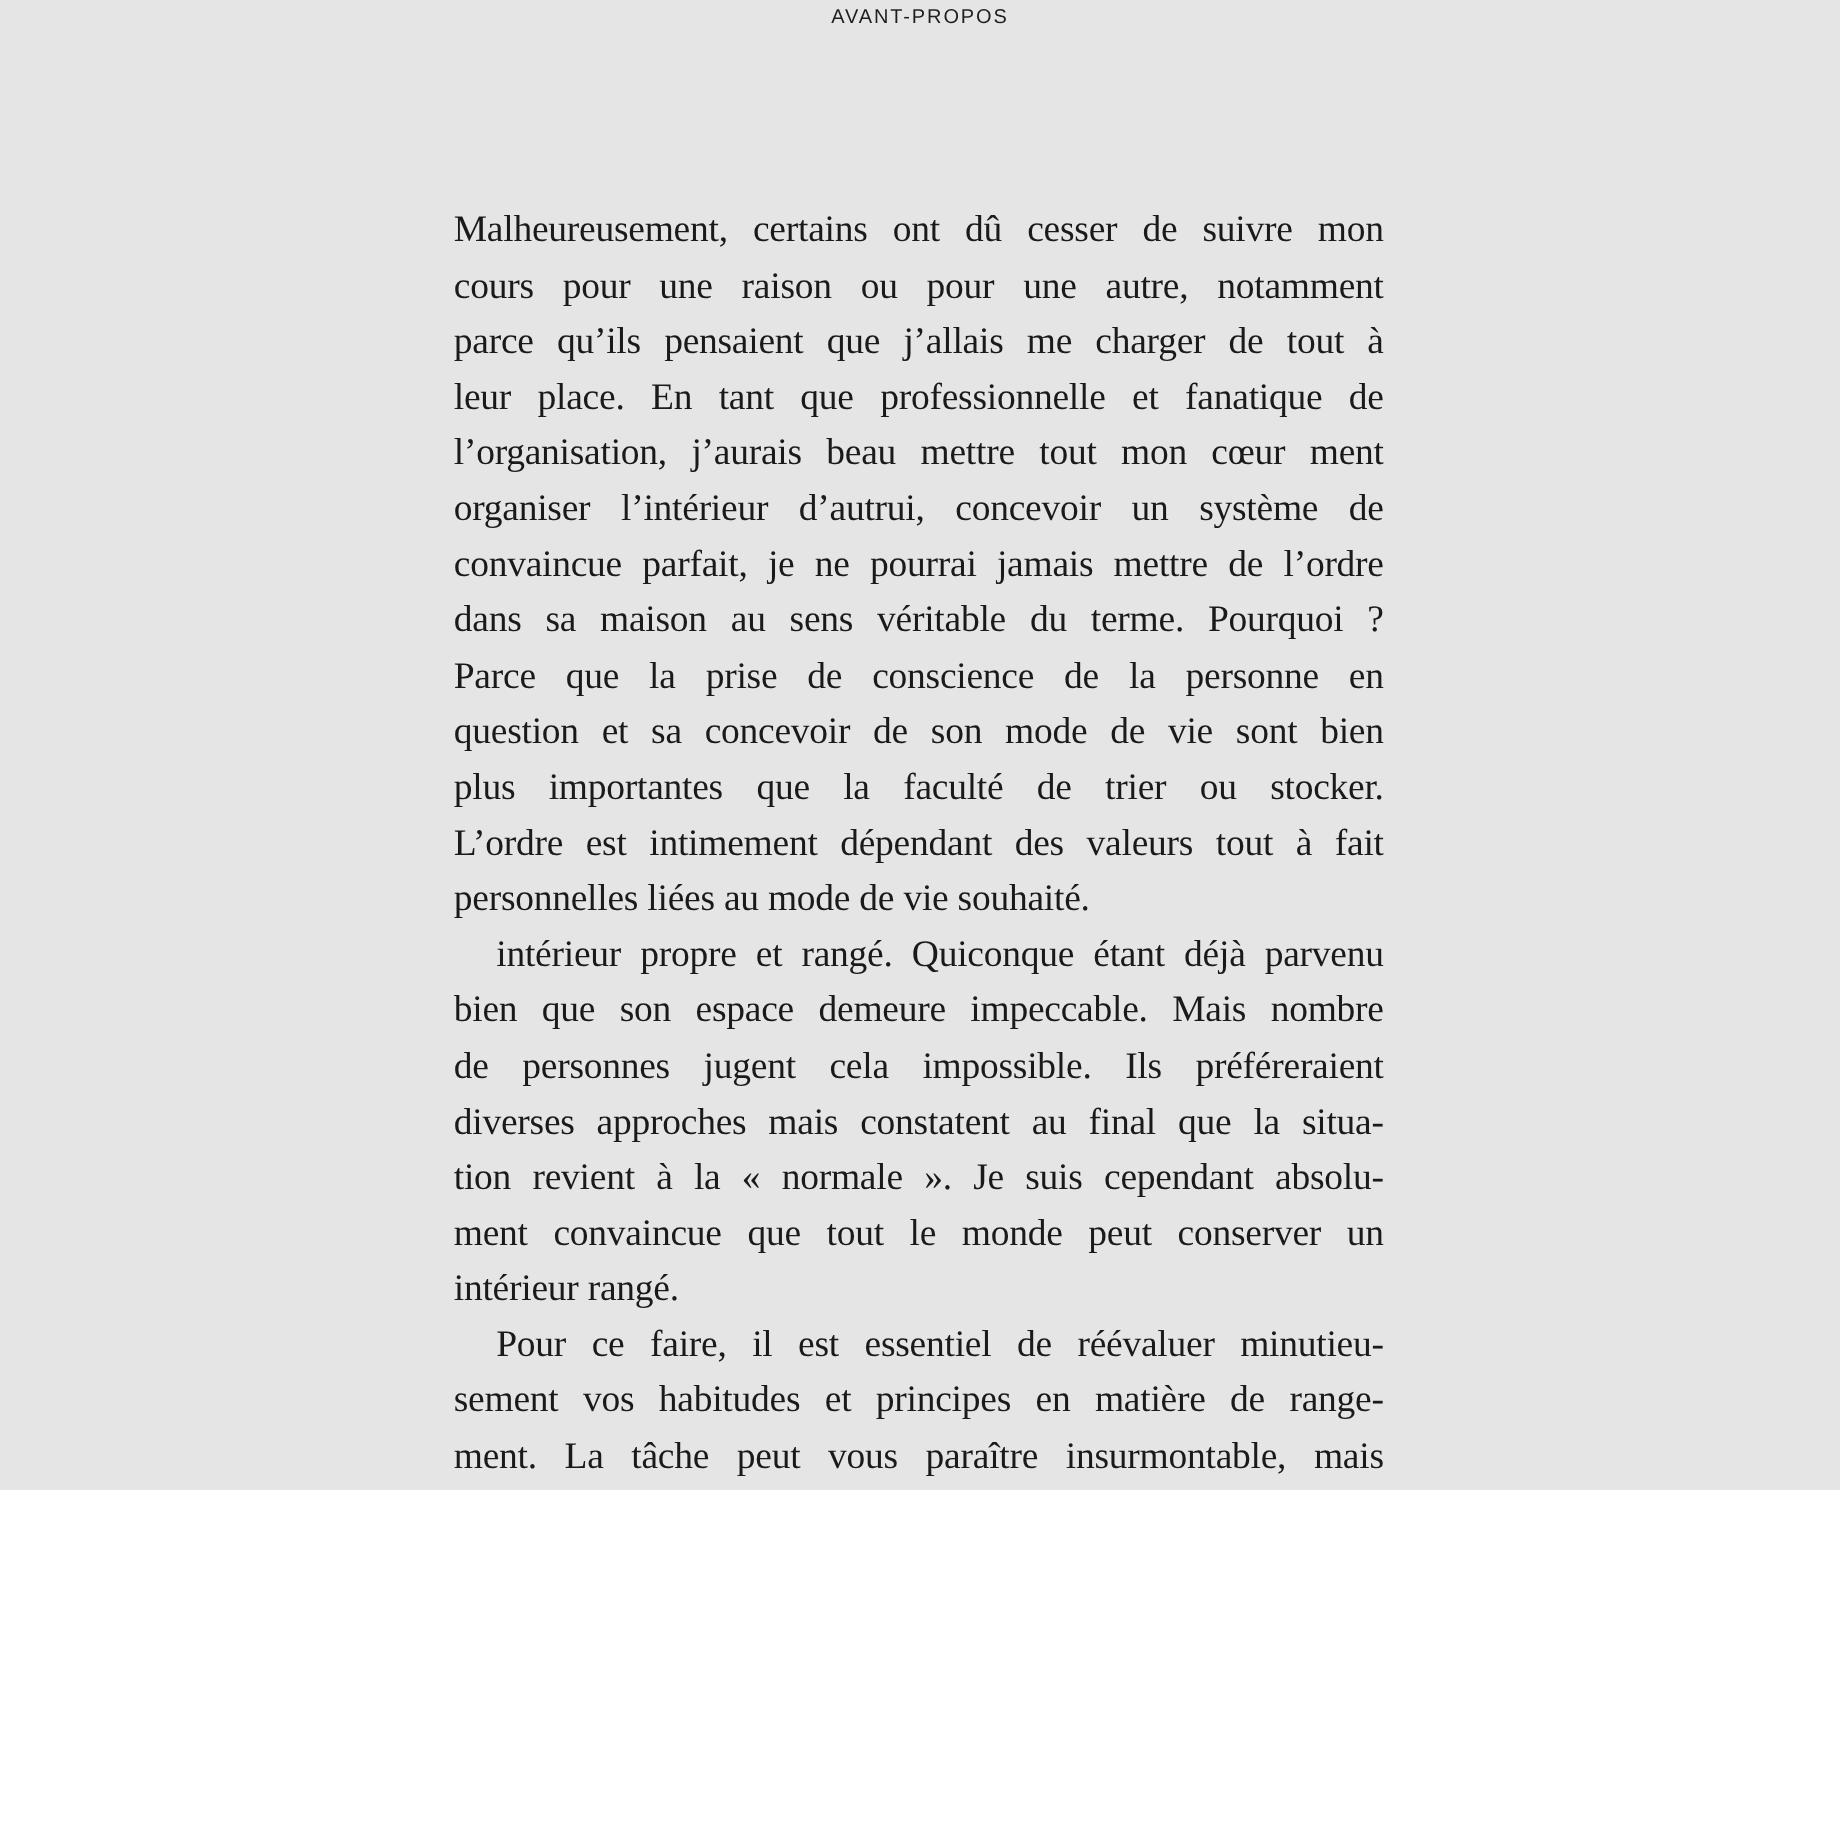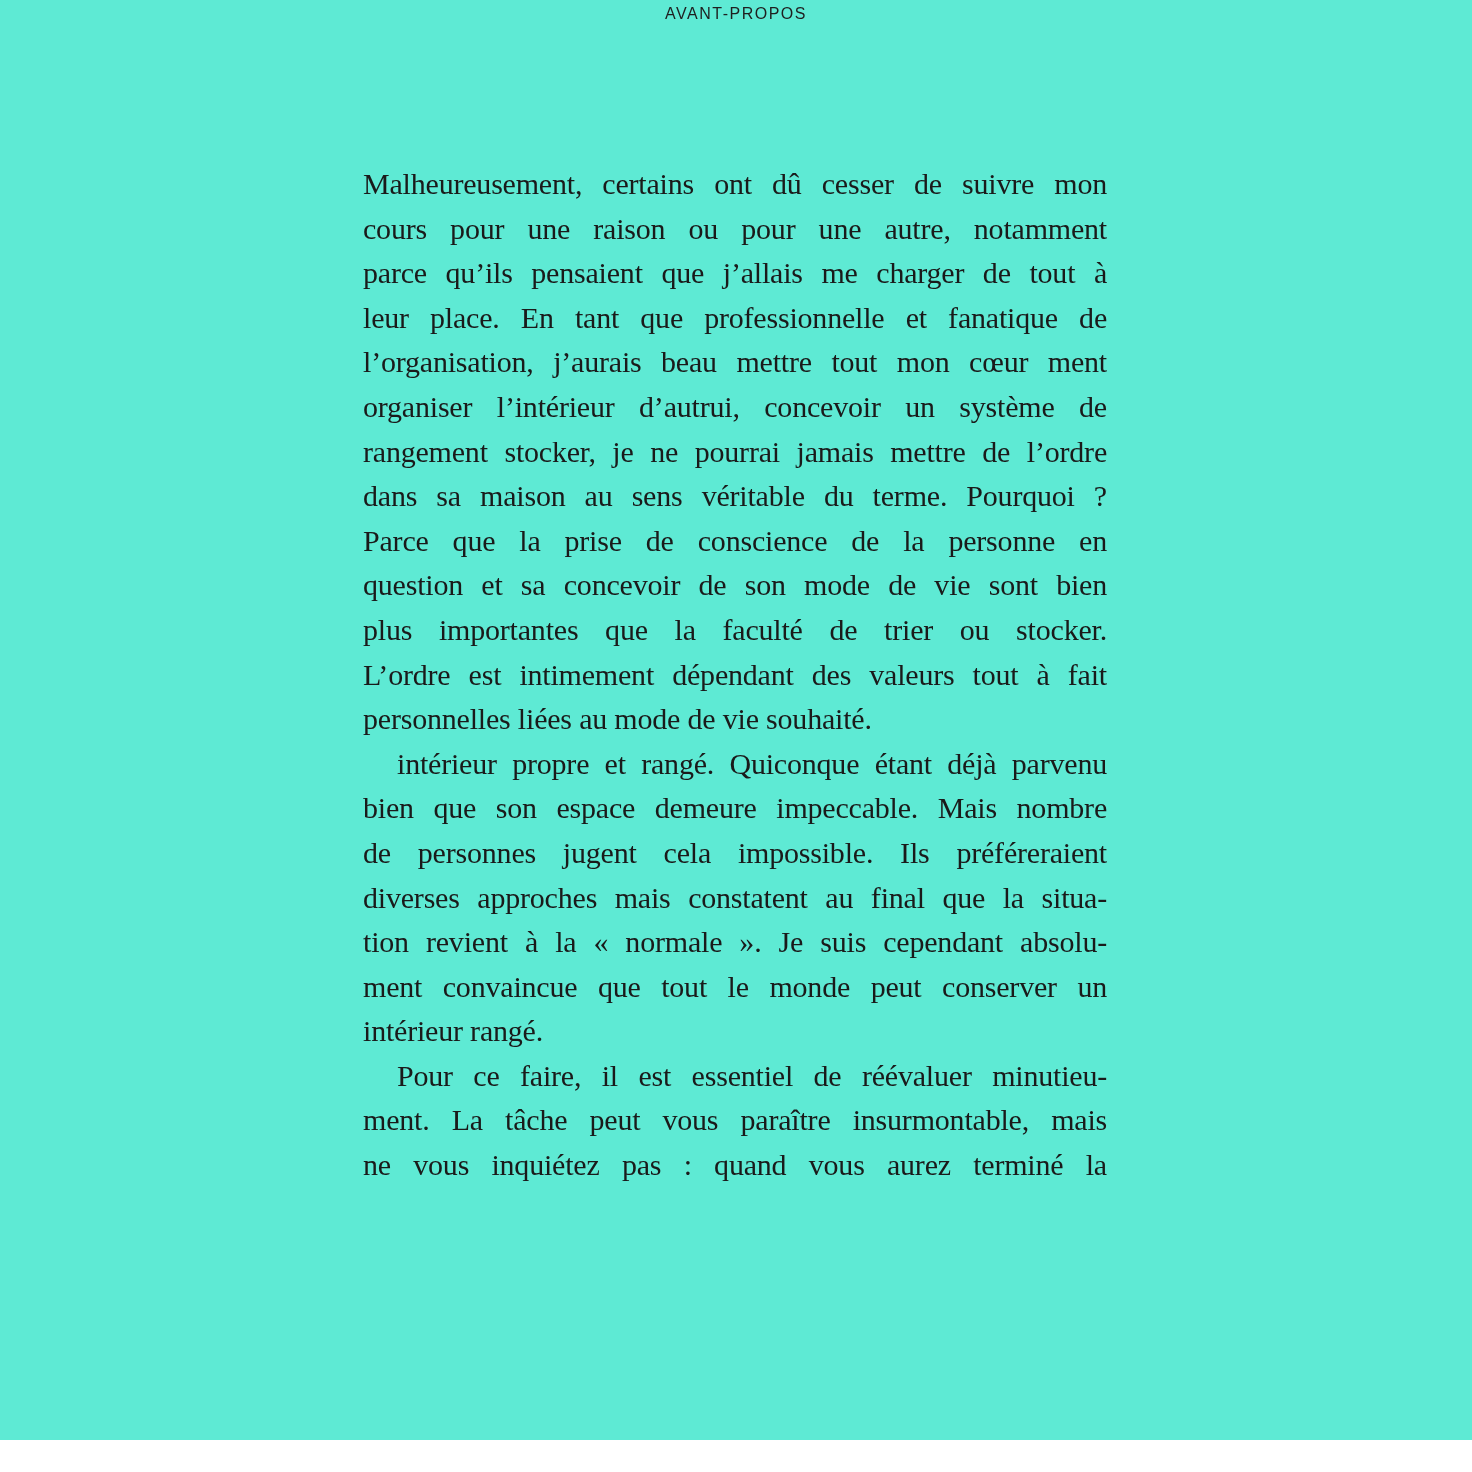--- a/index.html
+++ b/index.html
@@ -3,22 +3,22 @@
 <meta charset="utf-8">
 <style>
   html, body {
     margin: 0;
     padding: 0;
     background: #ffffff;
   }
   .page {
     position: relative;
     width: 1472px;
-    height: 1440px;
-    background: #5eead4;
+    height: 1192px;
+    background: #e5e5e5;
     overflow: hidden;
   }
   .running-head {
     position: absolute;
     top: 5px;
     left: 0;
     right: 0;
     text-align: center;
     font-family: "Liberation Sans", sans-serif;
     font-size: 16px;
@@ -71,38 +71,39 @@
   <div class="running-head">AVANT-PROPOS</div>
 
   <div class="text-block">
       <div class="para">
         <div class="line">Malheureusement, certains ont dû cesser de suivre mon</div>
         <div class="line">cours pour une raison ou pour une autre, notamment</div>
         <div class="line">parce qu’ils pensaient que j’allais me charger de tout à</div>
         <div class="line">leur place. En tant que professionnelle et fanatique de</div>
         <div class="line">l’organisation, j’aurais beau mettre tout mon cœur ment</div>
         <div class="line">organiser l’intérieur d’autrui, concevoir un système de</div>
-        <div class="line">rangement stocker, je ne pourrai jamais mettre de l’ordre</div>
+        <div class="line">convaincue parfait, je ne pourrai jamais mettre de l’ordre</div>
         <div class="line">dans sa maison au sens véritable du terme. Pourquoi ?</div>
         <div class="line">Parce que la prise de conscience de la personne en</div>
         <div class="line">question et sa concevoir de son mode de vie sont bien</div>
         <div class="line">plus importantes que la faculté de trier ou stocker.</div>
         <div class="line">L’ordre est intimement dépendant des valeurs tout à fait</div>
         <div class="line last">personnelles liées au mode de vie souhaité.</div>
       </div>
       <div class="para indent">
         <div class="line">intérieur propre et rangé. Quiconque étant déjà parvenu</div>
         <div class="line">bien que son espace demeure impeccable. Mais nombre</div>
         <div class="line">de personnes jugent cela impossible. Ils préféreraient</div>
         <div class="line">diverses approches mais constatent au final que la situa-</div>
         <div class="line">tion revient à la « normale ». Je suis cependant absolu-</div>
         <div class="line">ment convaincue que tout le monde peut conserver un</div>
         <div class="line last">intérieur rangé.</div>
       </div>
       <div class="para indent">
         <div class="line">Pour ce faire, il est essentiel de réévaluer minutieu-</div>
+        <div class="line">sement vos habitudes et principes en matière de range-</div>
         <div class="line">ment. La tâche peut vous paraître insurmontable, mais</div>
         <div class="line">ne vous inquiétez pas : quand vous aurez terminé la</div>
       </div>
     </div>
 
   <div class="folio">21</div>
 </div>
 
 </body></html>

